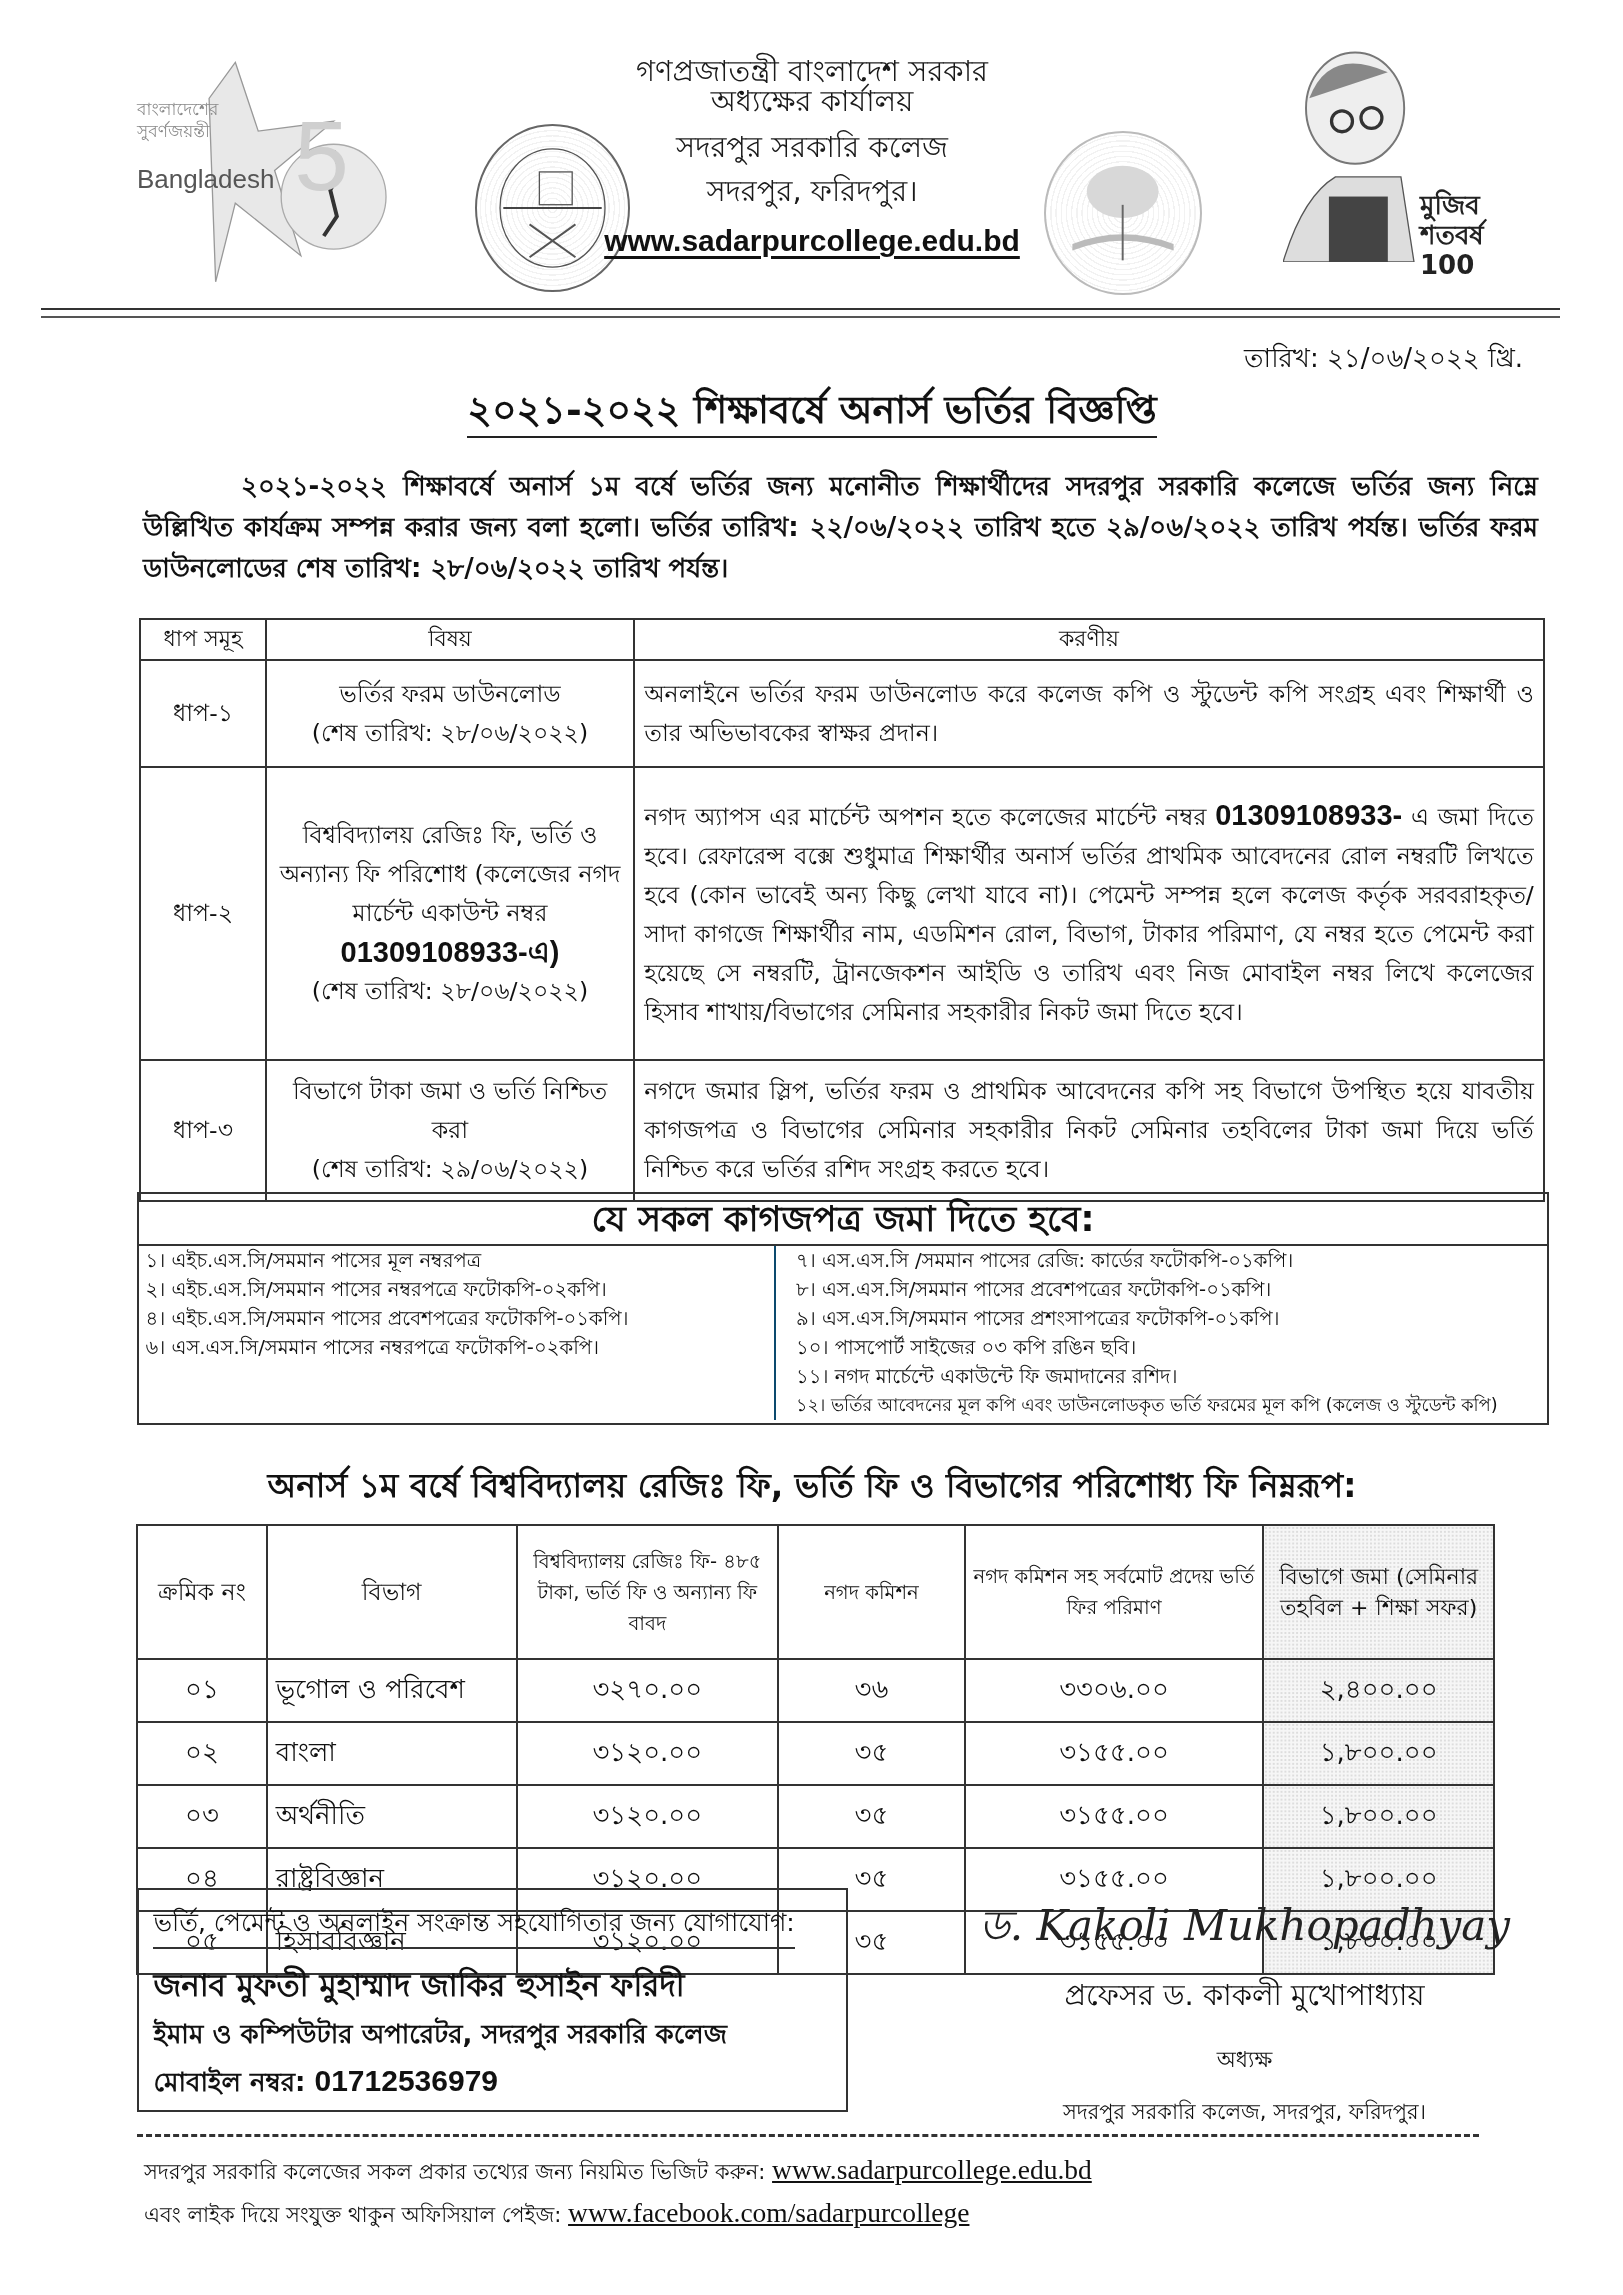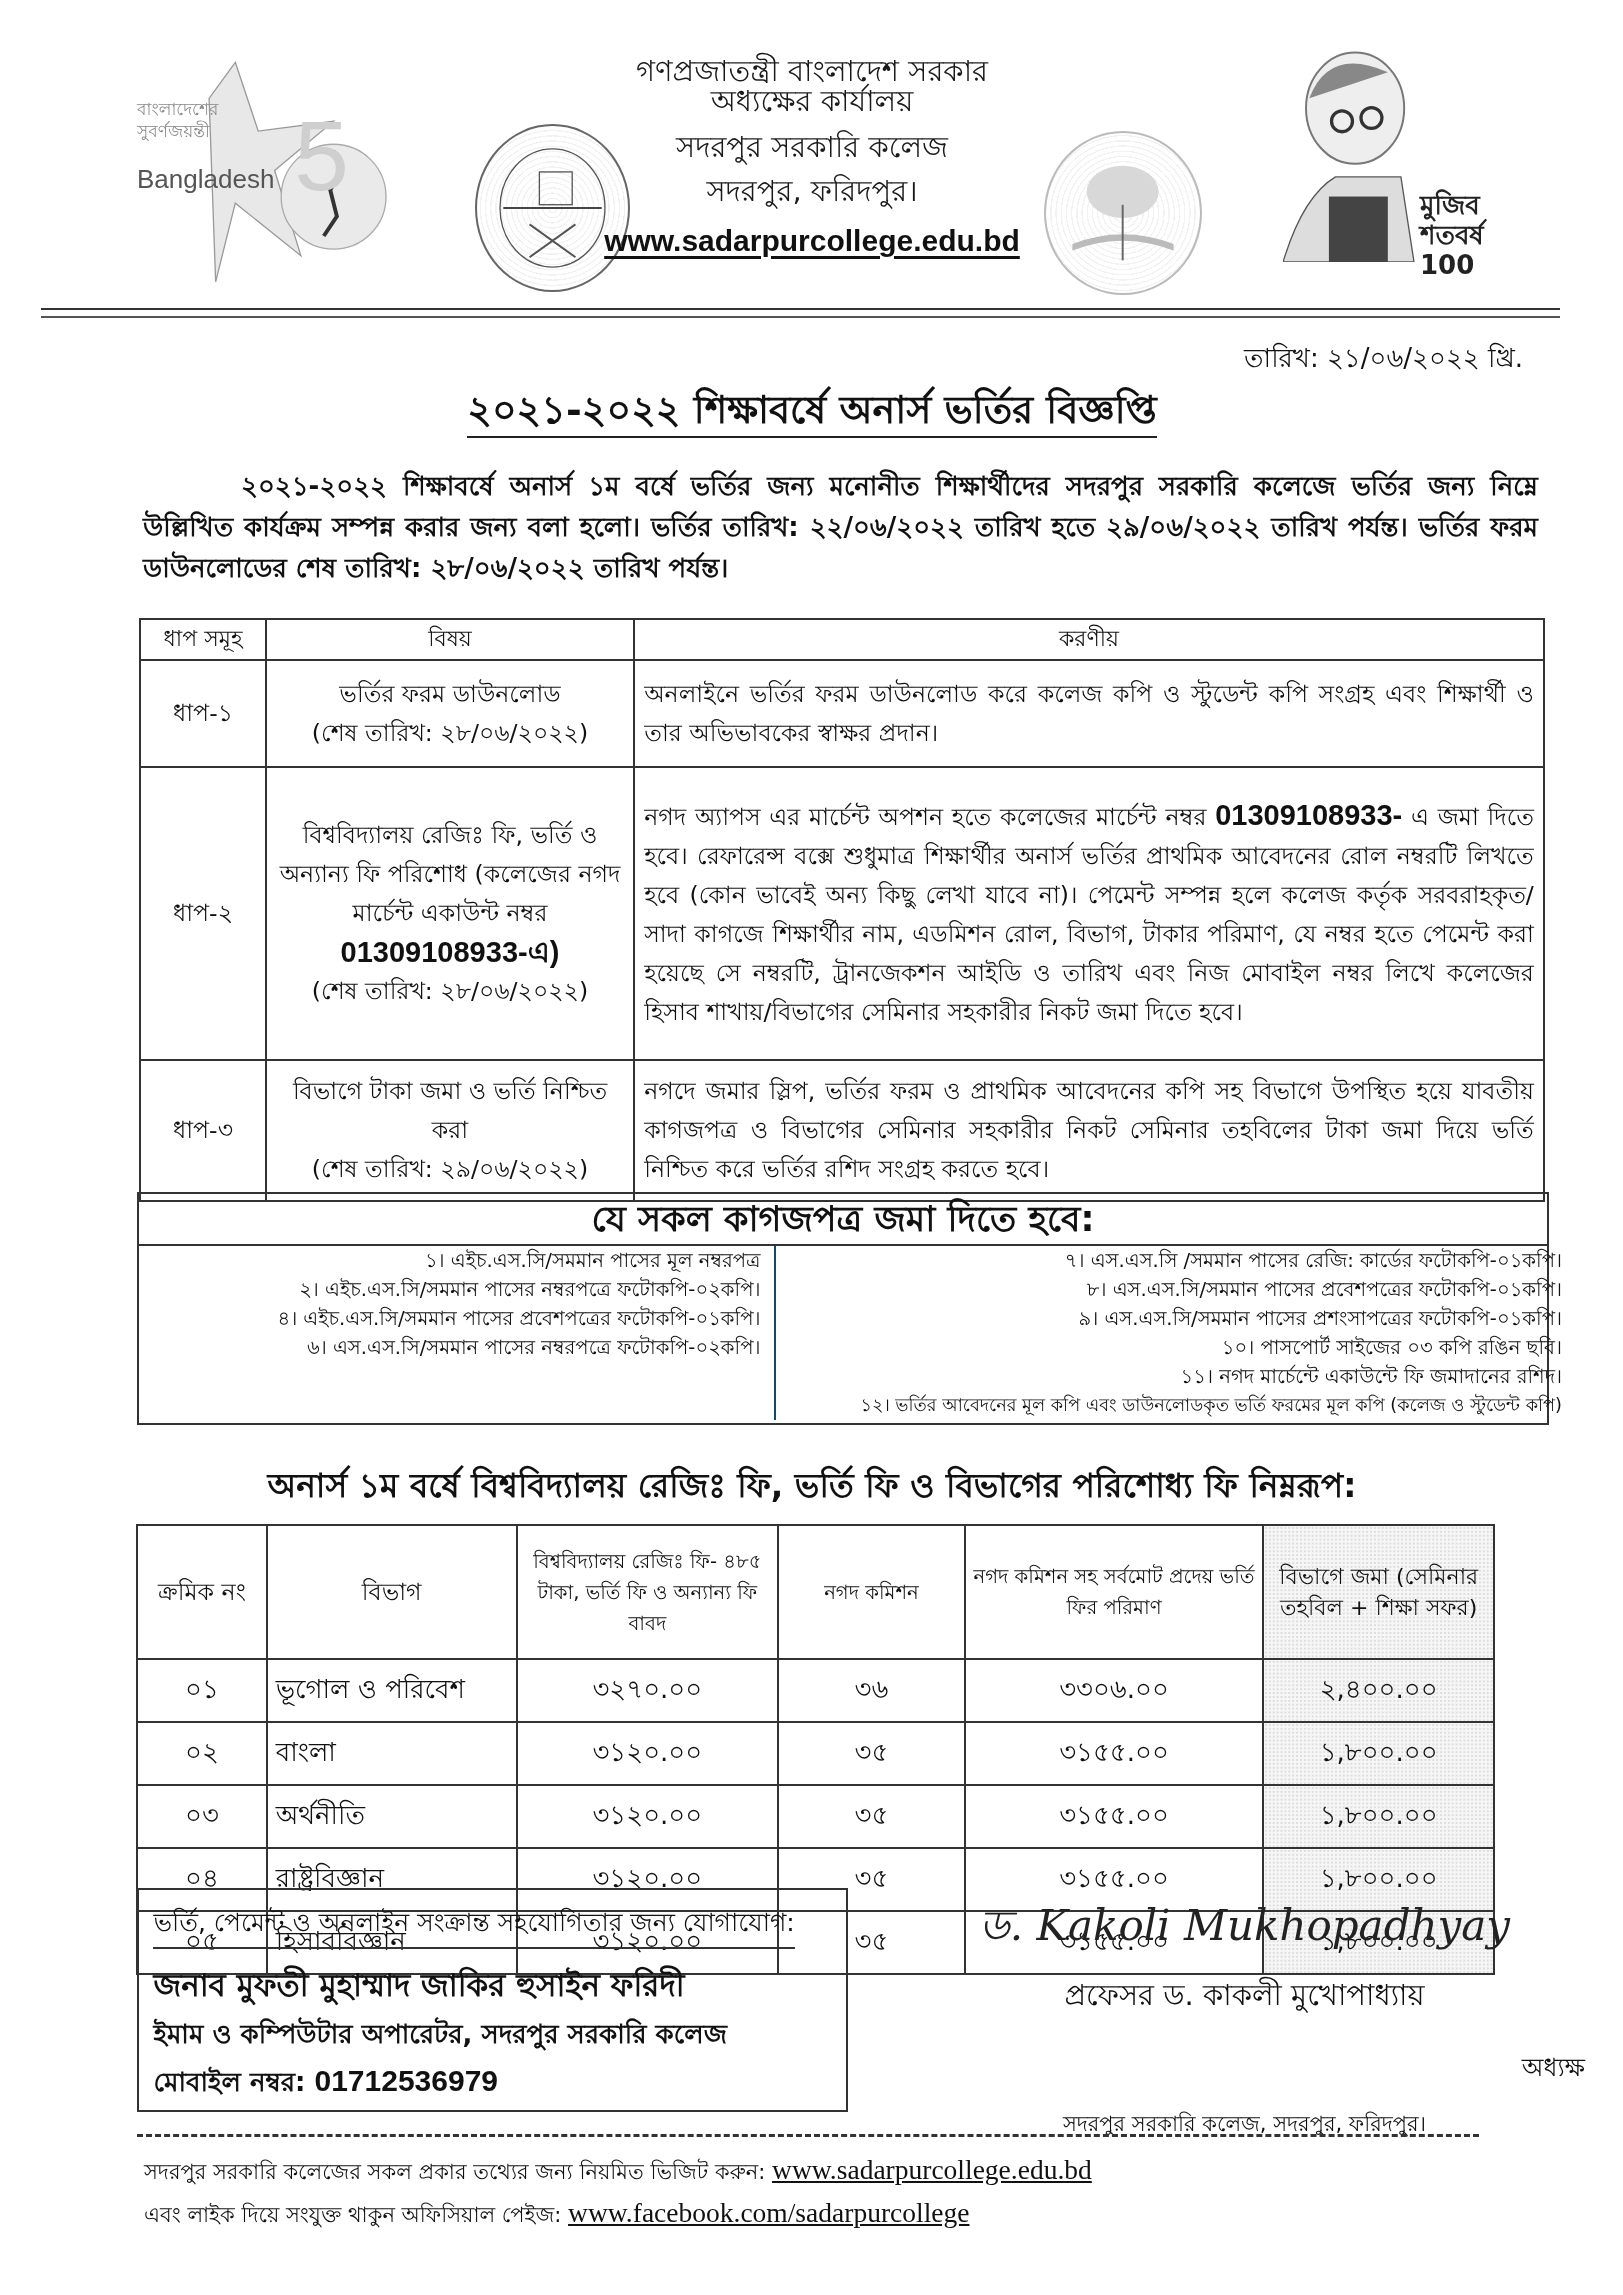--- a/index.html
+++ b/index.html
@@ -33,40 +33,40 @@
   .steps td { line-height:39px; padding:2.6px 9.2px; vertical-align:middle; }
   .steps td.desc { text-align:justify; }
   .steps .num { font-family:"Liberation Sans", sans-serif; font-weight:bold; font-size:29px; }
 
   .docs { position:absolute; left:137px; top:1192px; width:1408px; height:229px; border:2px solid #333; }
   .docs-title { position:absolute; left:0; width:100%; top:0; height:50px; line-height:50px; text-align:center;
                 font-size:35px; font-weight:bold; border-bottom:2px solid #333; }
   .docs-col { position:absolute; top:52px; font-size:19.6px; line-height:29px; }
   .docs-col.left { left:6.5px; width:615px; }
   .docs-col.right { left:635px; width:766px; border-left:2px solid #0c4a6e; padding-left:20px; height:174px; }
-  .docs-col div { white-space:nowrap;text-align:right; }
+  .docs-col div { white-space:nowrap; }
 
   .fee-title { left:0; width:1624px; top:1460px; text-align:center; font-size:33px; font-weight:bold; }
   .fees { left:136px; top:1524px; width:1359px; font-size:23.6px; }
   .fees th { height:130px; font-size:19.6px; line-height:31px; }
   .fees td { height:59px; text-align:center; font-size:26px; }
   .fees td.dept { text-align:left; padding-left:7.9px; }
   .fees .shade { background: radial-gradient(#ddd 0.7px, transparent 1px) 0 0/3.9px 3.9px, #f6f6f6; }
 
   .contact { position:absolute; left:137px; top:1888px; width:707px; height:220px; border:2px solid #333; }
   .contact .h { position:absolute; left:14.4px; top:13px; font-size:25px; border-bottom:2px solid #333; padding-bottom:1.3px; white-space:nowrap; }
   .contact .name { position:absolute; left:14.4px; top:71px; font-size:31px; font-weight:bold; white-space:nowrap; }
   .contact .role { position:absolute; left:14.4px; top:124px; font-size:26px; font-weight:bold; white-space:nowrap; }
   .contact .mob { position:absolute; left:14.4px; top:172px; font-size:26px; font-weight:bold; white-space:nowrap; }
   .contact .mob .n { font-family:"Liberation Sans", sans-serif; font-size:30px; }
 
   .sign { position:absolute; left:904px; top:1886px; width:681px; text-align:center; }
   .sign .scrawl { font-family:"DejaVu Serif", serif; font-style:italic; font-size:42px; height:79px; line-height:79px; color:#222; }
   .sign .pname { font-size:29px; margin-top:6.5px; }
-  .sign .pdes { font-size:25px; margin-top:27px;text-align:right; }
+  .sign .pdes { font-size:22px; margin-top:21px; }
   .sign .paddr { font-size:21px; margin-top:17px; }
 
   .dashline { position:absolute; left:137px; width:1342px; top:2134px; border-top:3.3px dashed #333; }
   .footer { position:absolute; left:144px; font-size:21px; white-space:nowrap; }
   .footer .link { font-family:"Liberation Serif", serif; font-size:27.5px; text-decoration:underline; }
 </style>
 </head>
 <body>
 
 <div class="abs logo-left">

